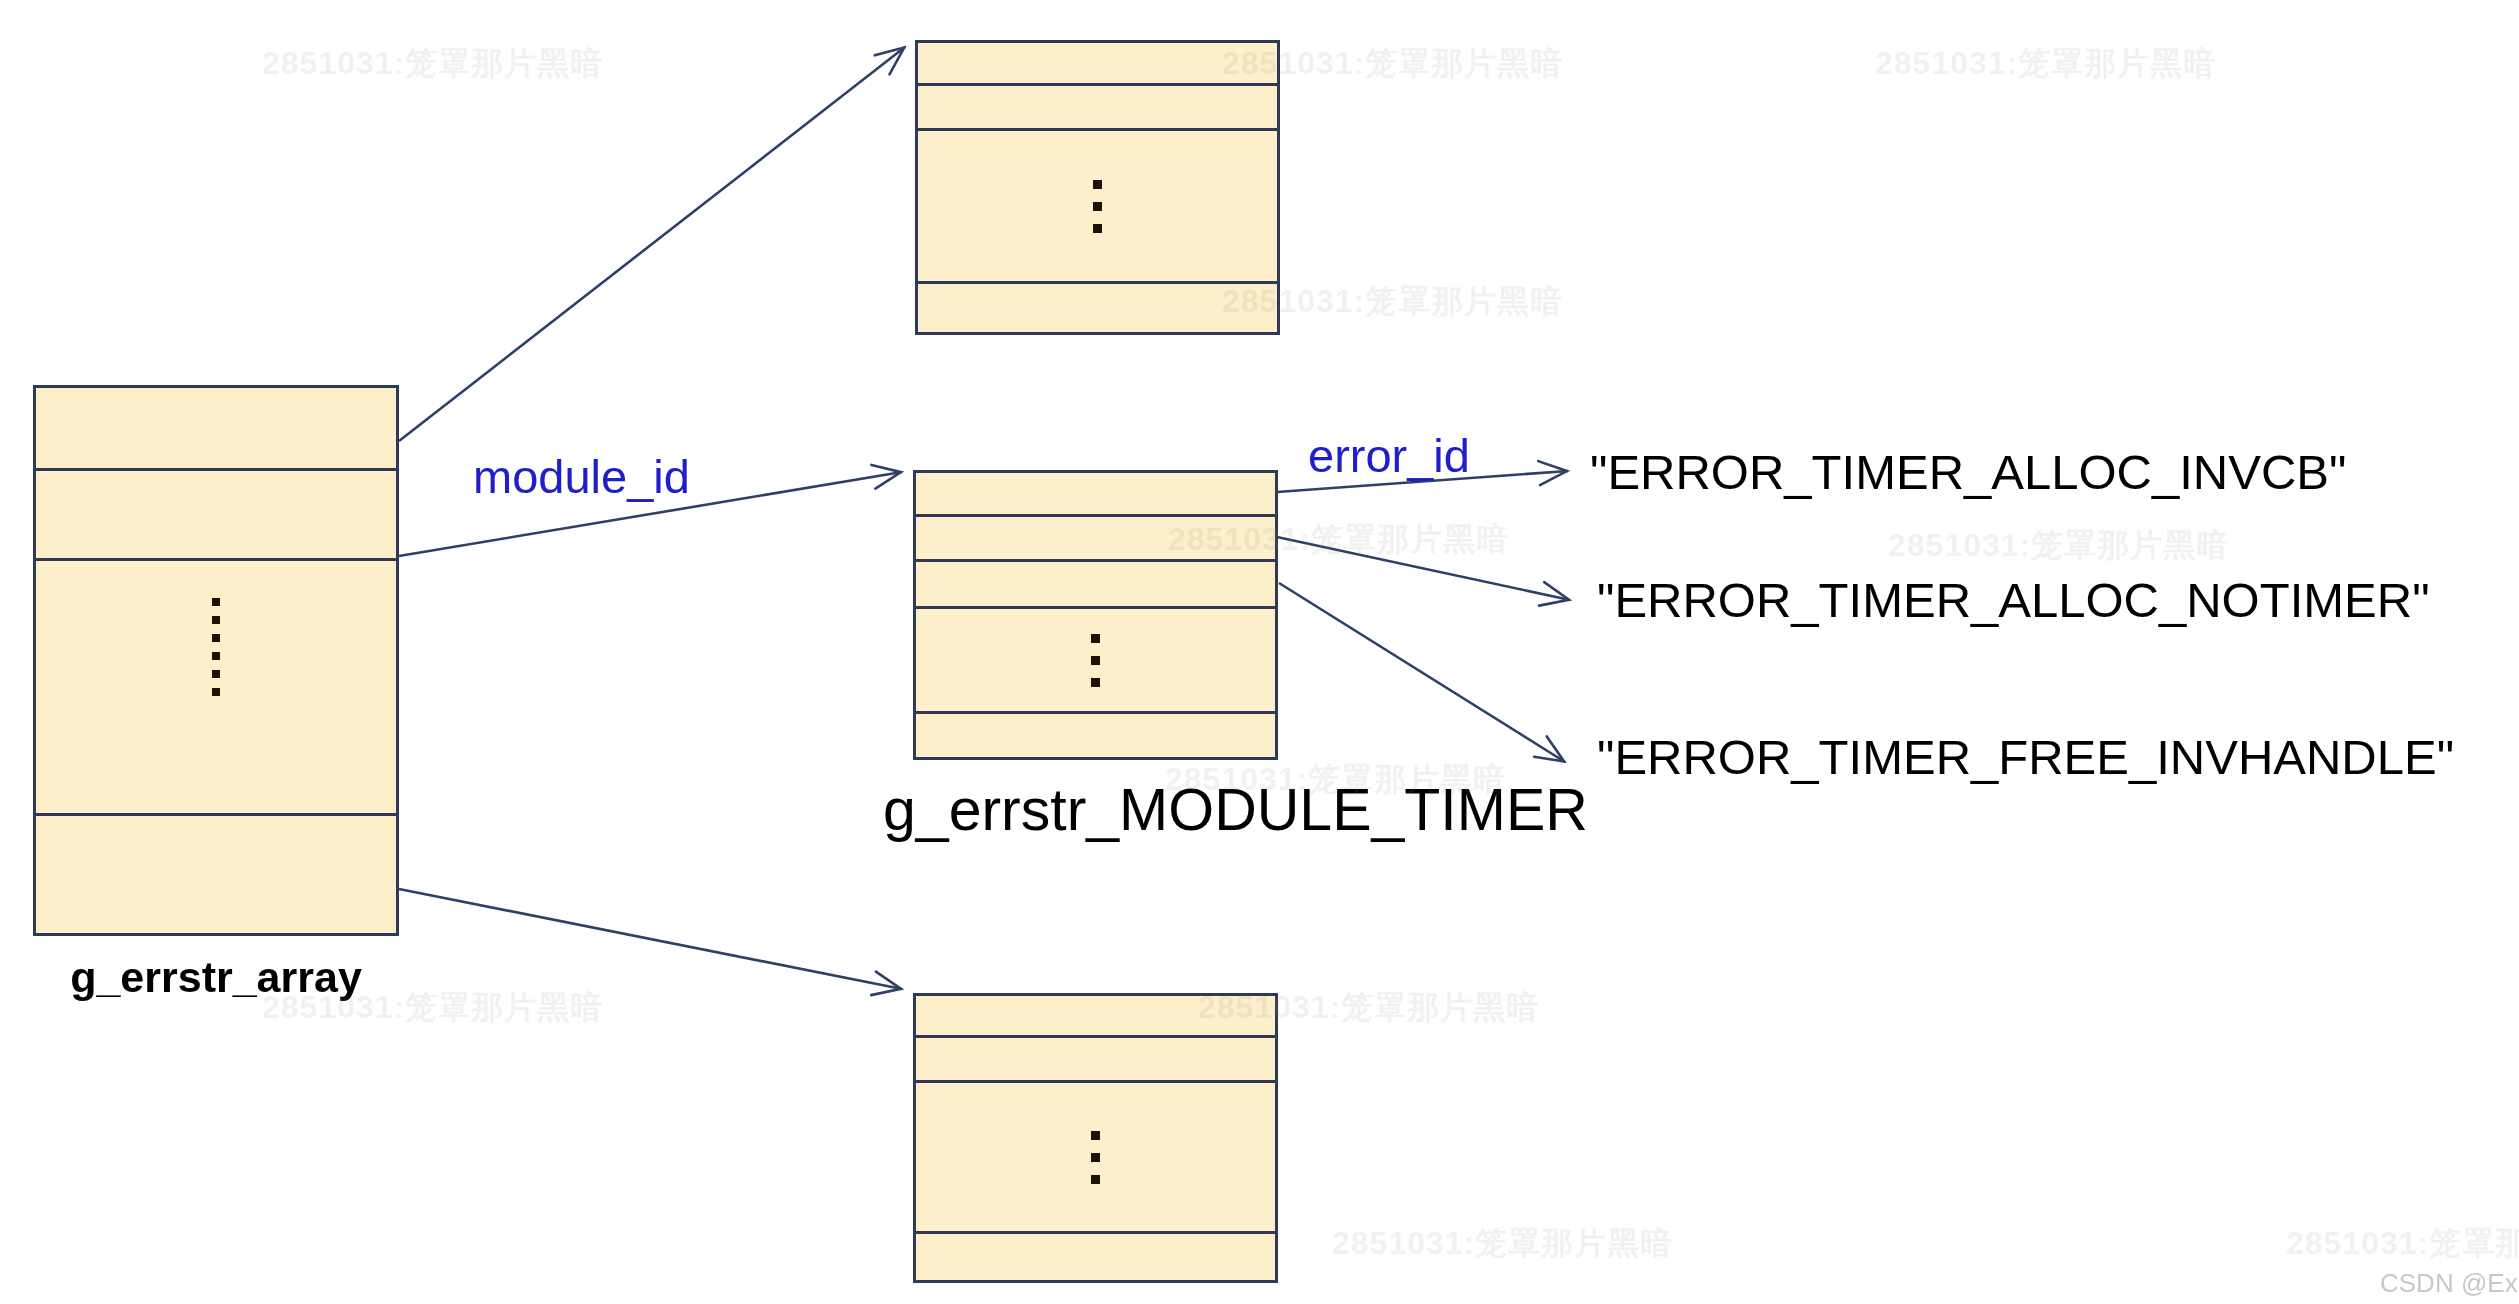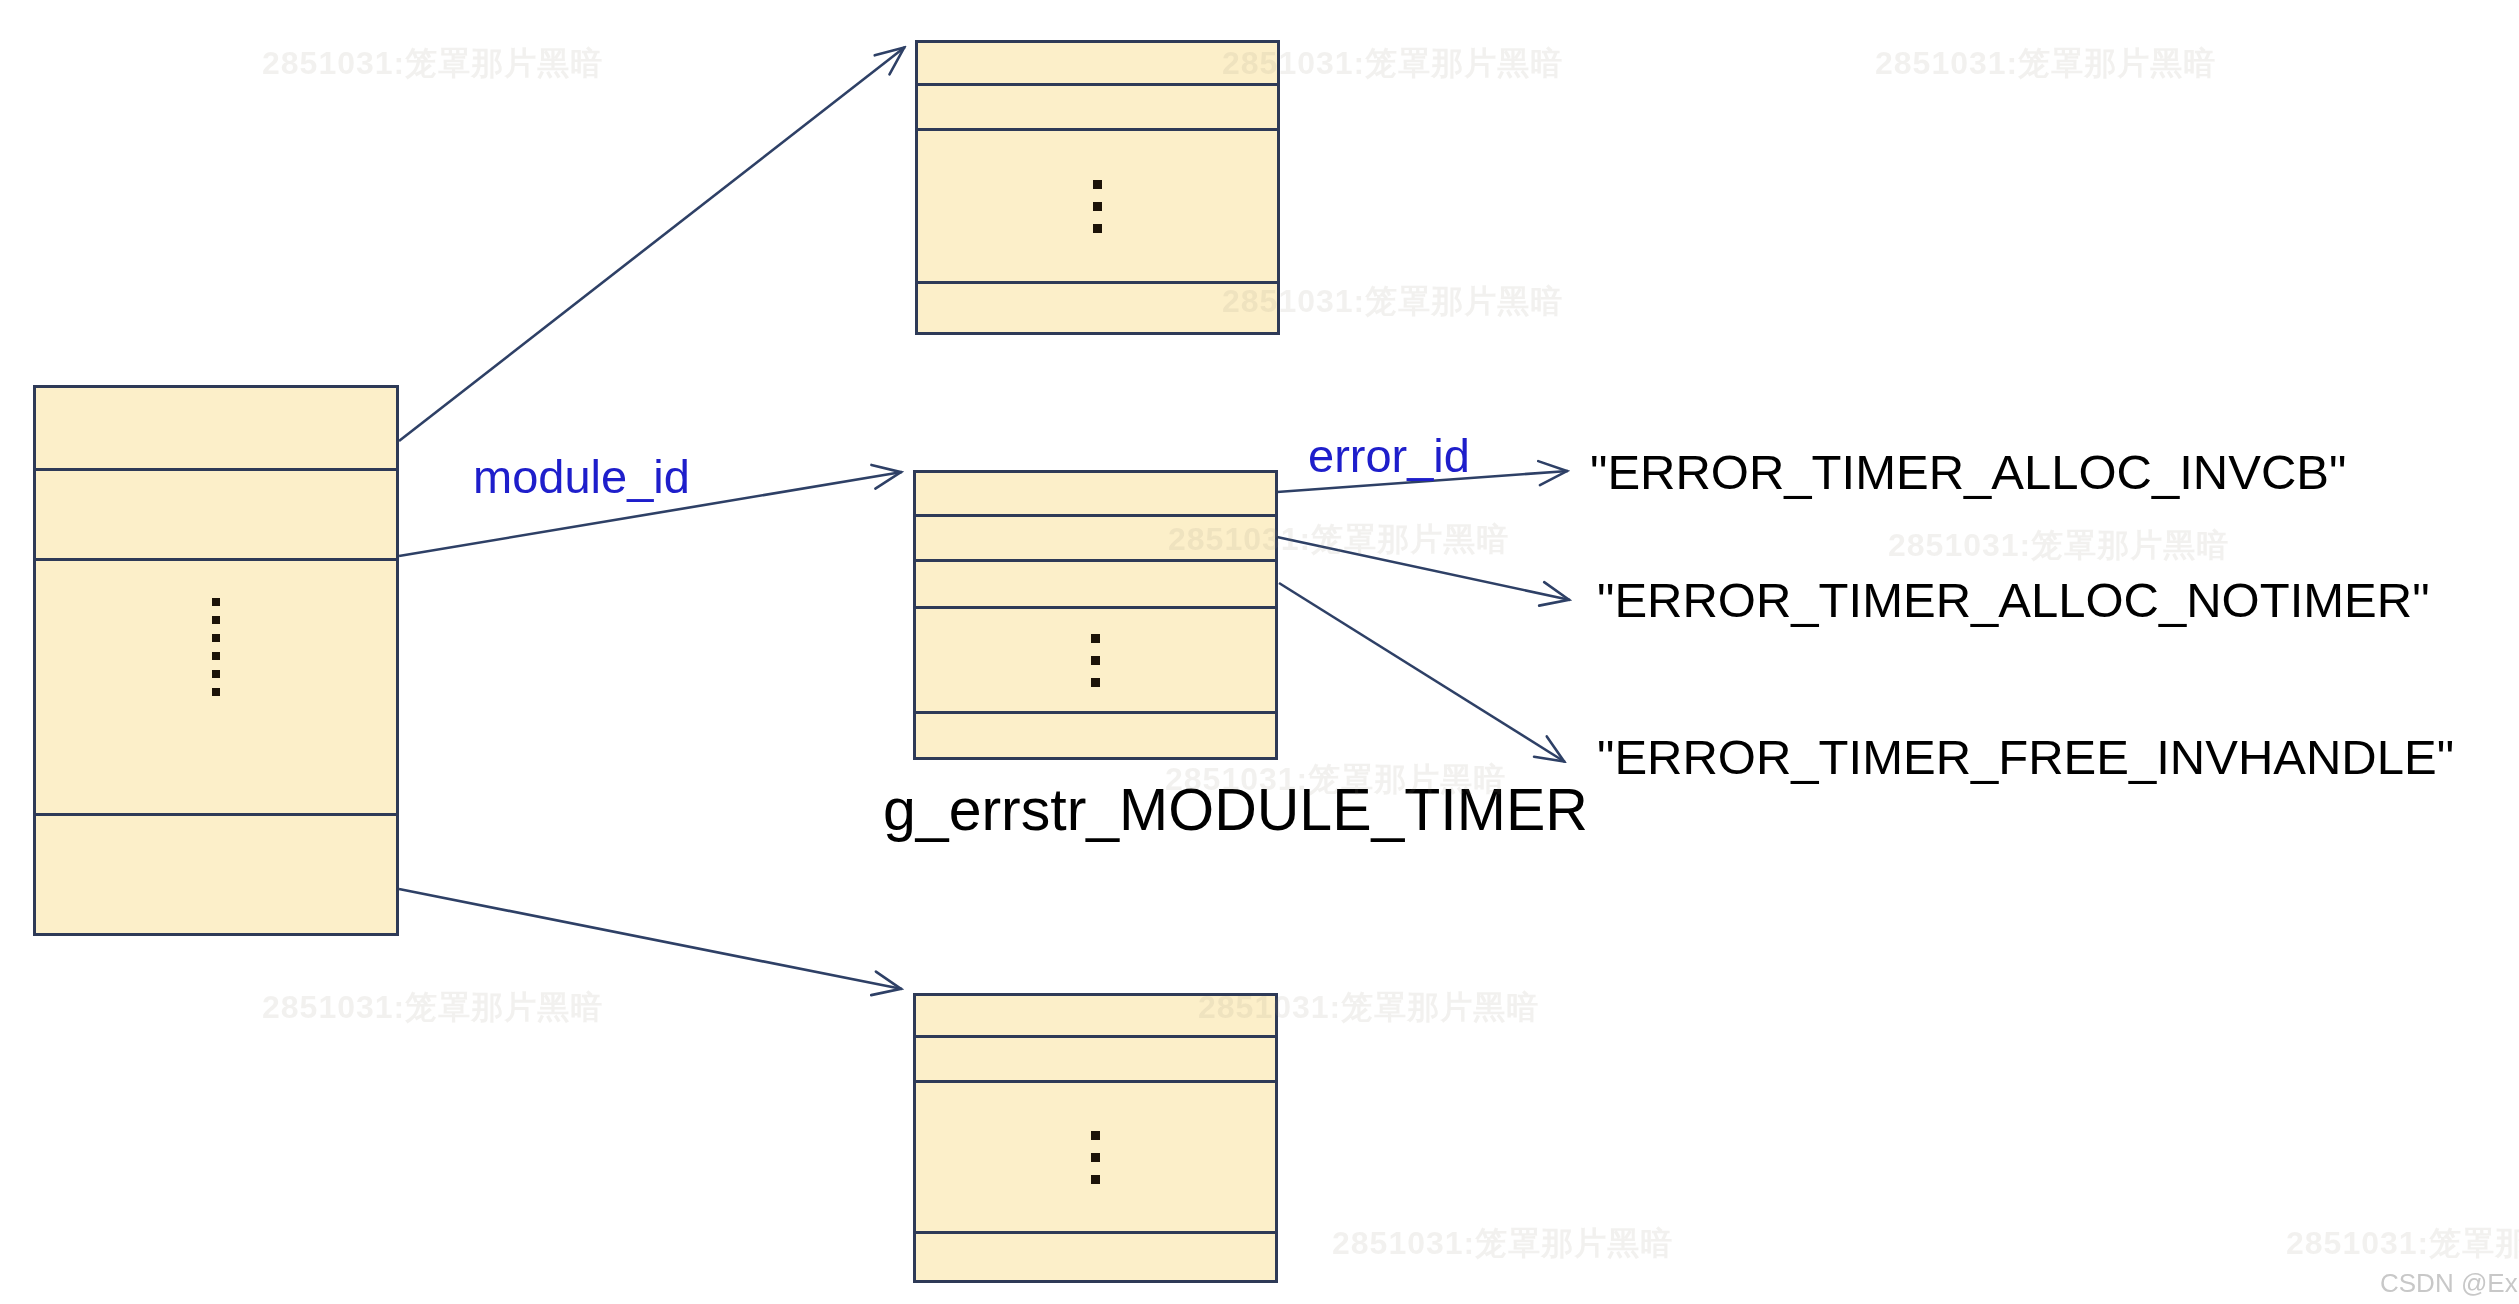--- a/index.html
+++ b/index.html
@@ -67,20 +67,21 @@
         <div class="dot"></div>
           <div class="dot"></div>
           <div class="dot"></div>
         <div class="dot"></div>
           <div class="dot"></div>
           <div class="dot"></div>
       </div>
     </div>
     <div class="mrow" style="height:117px;"></div>
   </div>
+  <div class="lbl box-label-bold" style="left:33px;top:953px;width:366px;">g_errstr_array</div>
 
   <div class="mbox" style="left:915px;top:40px;width:365px;height:295px;">
     <div class="mrow" style="height:43px;"></div>
     <div class="mrow" style="height:45px;"></div>
     <div class="mrow tall">
       <div class="dots mid">
         <div class="dot"></div>
           <div class="dot"></div>
           <div class="dot"></div>
       </div>

